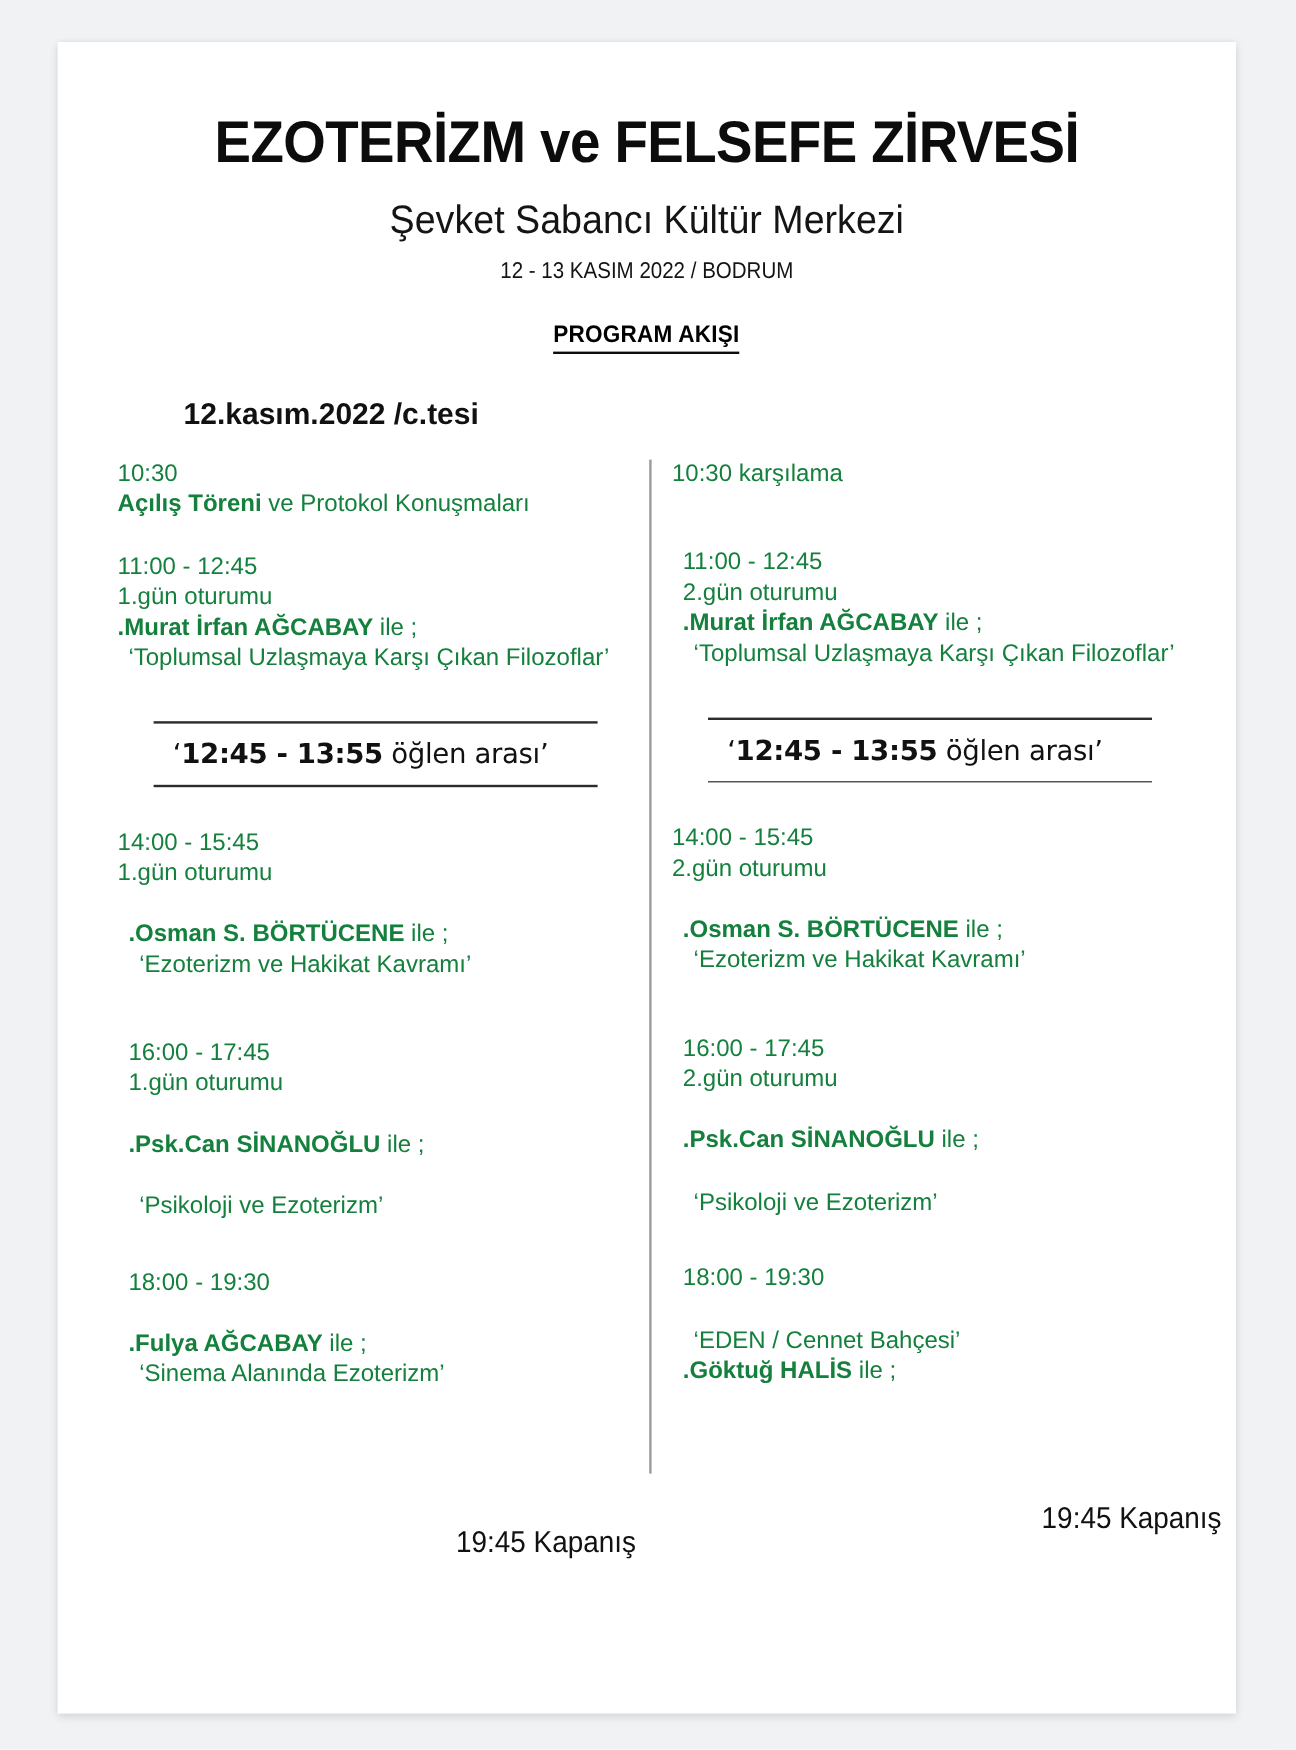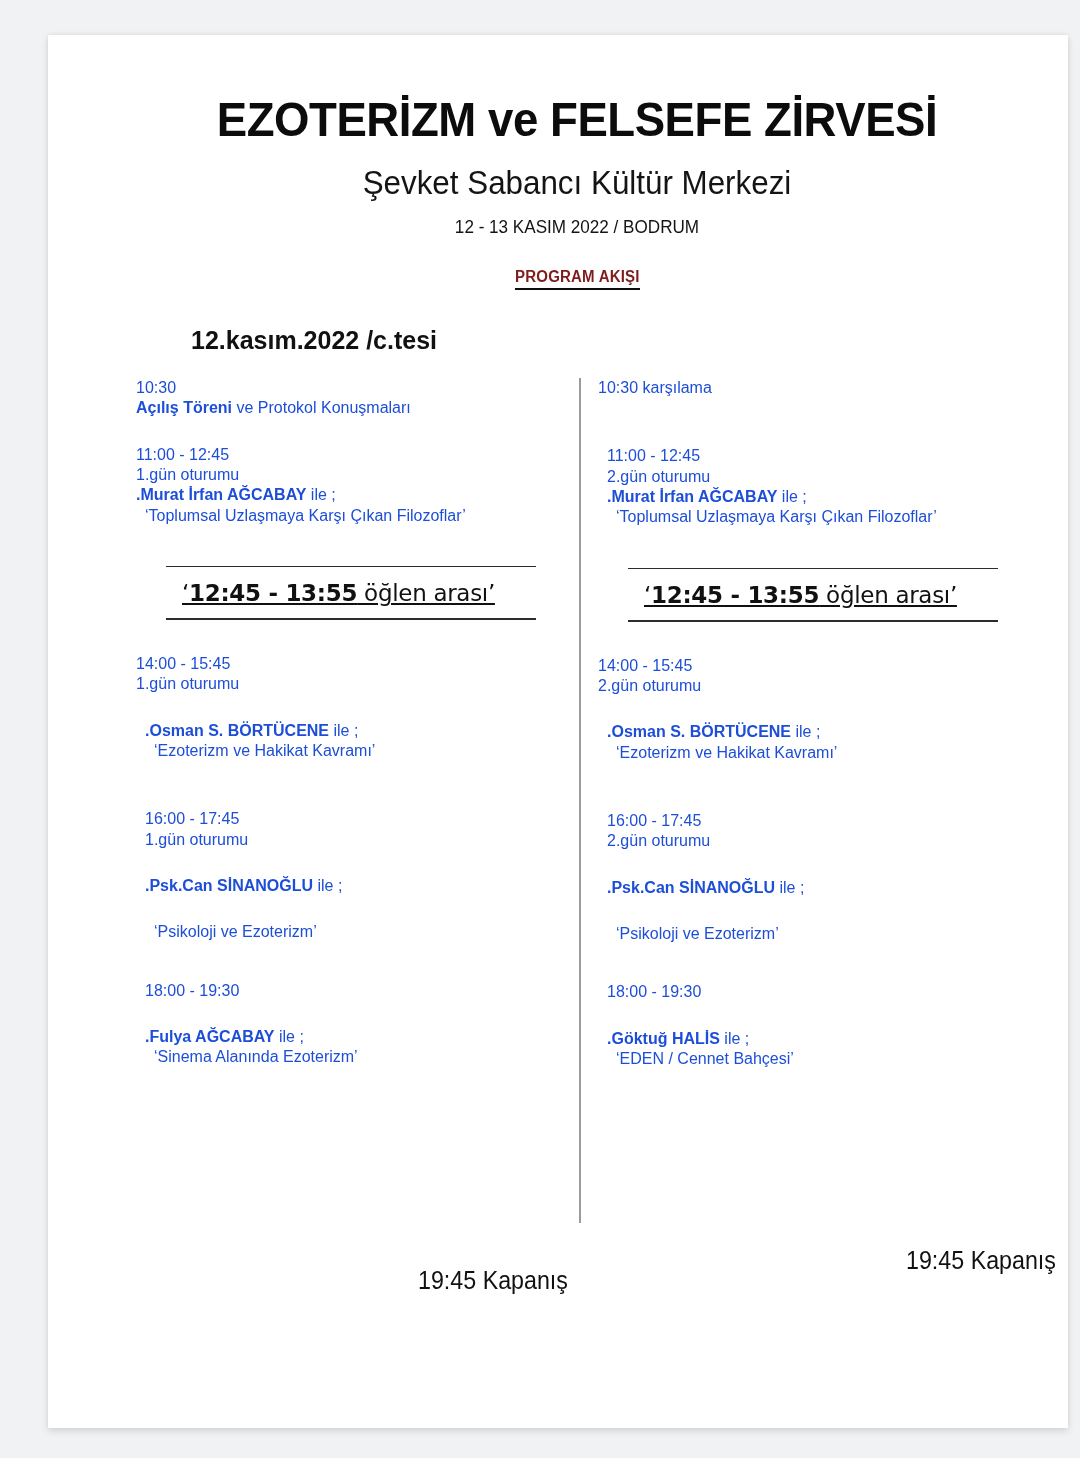--- a/index.html
+++ b/index.html
@@ -15,21 +15,20 @@
   }
 
   .page {
     position: absolute;
     left: 48px;
     top: 35px;
     width: 982px;
     height: 1393px;
     background: #ffffff;
     box-shadow: 0 3px 7px rgba(0,0,0,0.13), 0 -1px 4px rgba(0,0,0,0.05);
-    padding-left: 38px;
   }
 
   
   .header {
     text-align: center;
   }
   .event-title {
     margin: 0;
     padding-top: 56px;
     font-family: "Liberation Sans Narrow", "Liberation Sans", sans-serif;
@@ -58,22 +57,22 @@
     font-size: 19px;
     color: #141414;
     transform: scaleX(0.9);
     white-space: nowrap;
   }
   .program-heading {
     margin: 0;
     padding-top: 30px;
     font-family: "Liberation Sans Narrow", "Liberation Sans", sans-serif;
     font-weight: bold;
-    font-size: 16px;
-    color: #7f1d1d;
+    font-size: 20px;
+    color: #000000;
     letter-spacing: 0.2px;
   }
   .program-heading span {
     border-bottom: 2.5px solid #0c0c0c;
     padding-bottom: 2px;
     display: inline-block;
     transform: scaleX(0.94);
   }
 
   
@@ -110,23 +109,23 @@
     position: absolute;
     top: 0;
     width: 470px;
   }
   .col.left  { left: 50px; }
   .col.right { left: 512px; }
 
   .block { margin-bottom: 0; }
 
   .line {
-    font-size: 16px;
+    font-size: 20px;
     line-height: 1.27;
-    color: #1d4ed8;
+    color: #15803d;
     white-space: nowrap;
   }
   .line b { font-weight: bold; }
   .indent-1 { padding-left: 9px; }
   .indent-2 { padding-left: 18px; }
 
   .gap-sm { height: 26px; }
   .gap-md { height: 38px; }
   .gap-lg { height: 48px; }
 
@@ -142,21 +141,20 @@
     height: 1.6px;
     background: #2c2c2c;
   }
   .lunch-text {
     font-family: "DejaVu Sans", sans-serif;
     font-size: 23px;
     color: #111;
     padding: 13px 0 12px 16px;
     white-space: nowrap;
     letter-spacing: -0.3px;
-    text-decoration: underline;
   }
   .lunch-text b {
     font-weight: bold;
   }
 
   
   .closings {
     position: relative;
     height: 90px;
     text-align: right;
@@ -284,22 +282,22 @@
         <div class="line indent-1"><b>.Psk.Can SİNANOĞLU</b><span> ile ;</span></div>
         <div class="gap-sm"></div>
         <div class="line indent-2">‘Psikoloji ve Ezoterizm’</div>
       </div>
 
       <div class="gap-md"></div>
 
       <div class="block">
         <div class="line indent-1">18:00 - 19:30</div>
         <div class="gap-sm"></div>
+        <div class="line indent-2">‘EDEN /  Cennet Bahçesi’</div>
         <div class="line indent-1"><b>.Göktuğ HALİS</b><span> ile ;</span></div>
-        <div class="line indent-2">‘EDEN /  Cennet Bahçesi’</div>
       </div>
 
     </div>
   </div>
 
   <div class="closings">
     <div class="closing left">19:45 Kapanış</div>
     <div class="closing right">19:45 Kapanış</div>
   </div>
 

